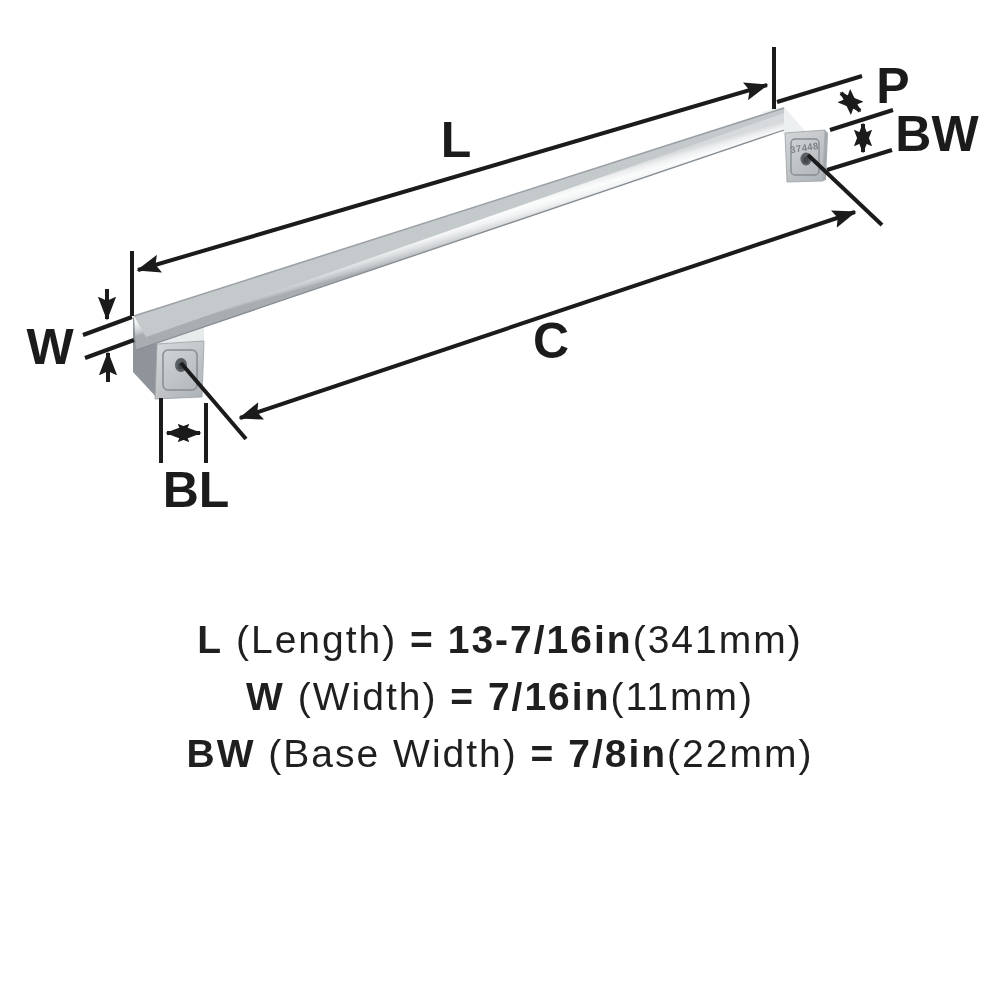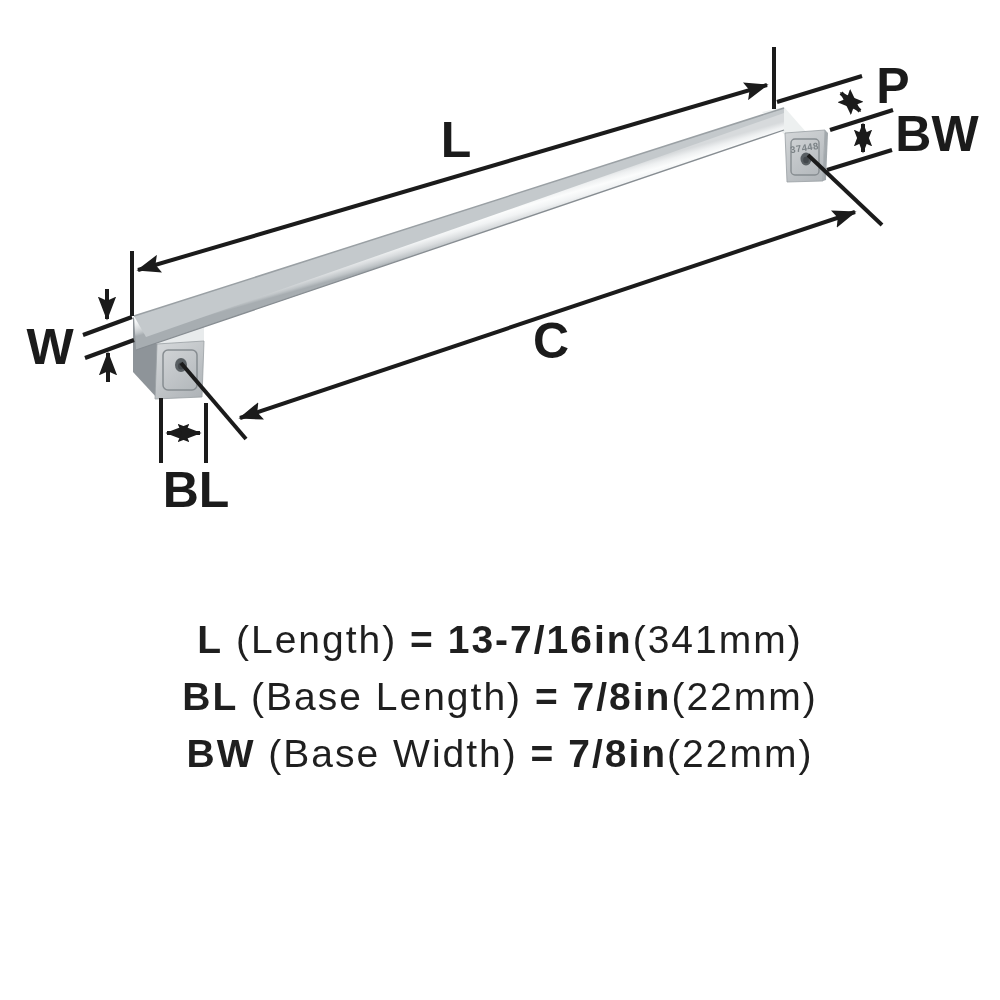--- a/index.html
+++ b/index.html
@@ -115,17 +115,17 @@
       <text x="551" y="358" text-anchor="middle" class="dim-label">C</text>
       <text x="50" y="364" text-anchor="middle" class="dim-label">W</text>
       <text x="196" y="507" text-anchor="middle" class="dim-label">BL</text>
       <text x="893" y="103" text-anchor="middle" class="dim-label">P</text>
       <text x="937" y="151" text-anchor="middle" class="dim-label">BW</text>
     </g>
   </svg>
 
   <div class="specs">
     <div class="spec-line"><span class="b">L</span> <span class="r">(Length)</span> <span class="b">=</span> <span class="b">13-7/16in</span><span class="r">(341mm)</span></div>
-    <div class="spec-line"><span class="b">BL</span> <span class="r">(Base Length)</span> <span class="b">=</span> <span class="b">7/8in</span><span class="r">(22mm)</span></div>
+    <div class="spec-line"><span class="b">W</span> <span class="r">(Width)</span> <span class="b">=</span> <span class="b">7/16in</span><span class="r">(11mm)</span></div>
     <div class="spec-line"><span class="b">BW</span> <span class="r">(Base Width)</span> <span class="b">=</span> <span class="b">7/8in</span><span class="r">(22mm)</span></div>
   </div>
 
 </div>
 
 </body></html>

